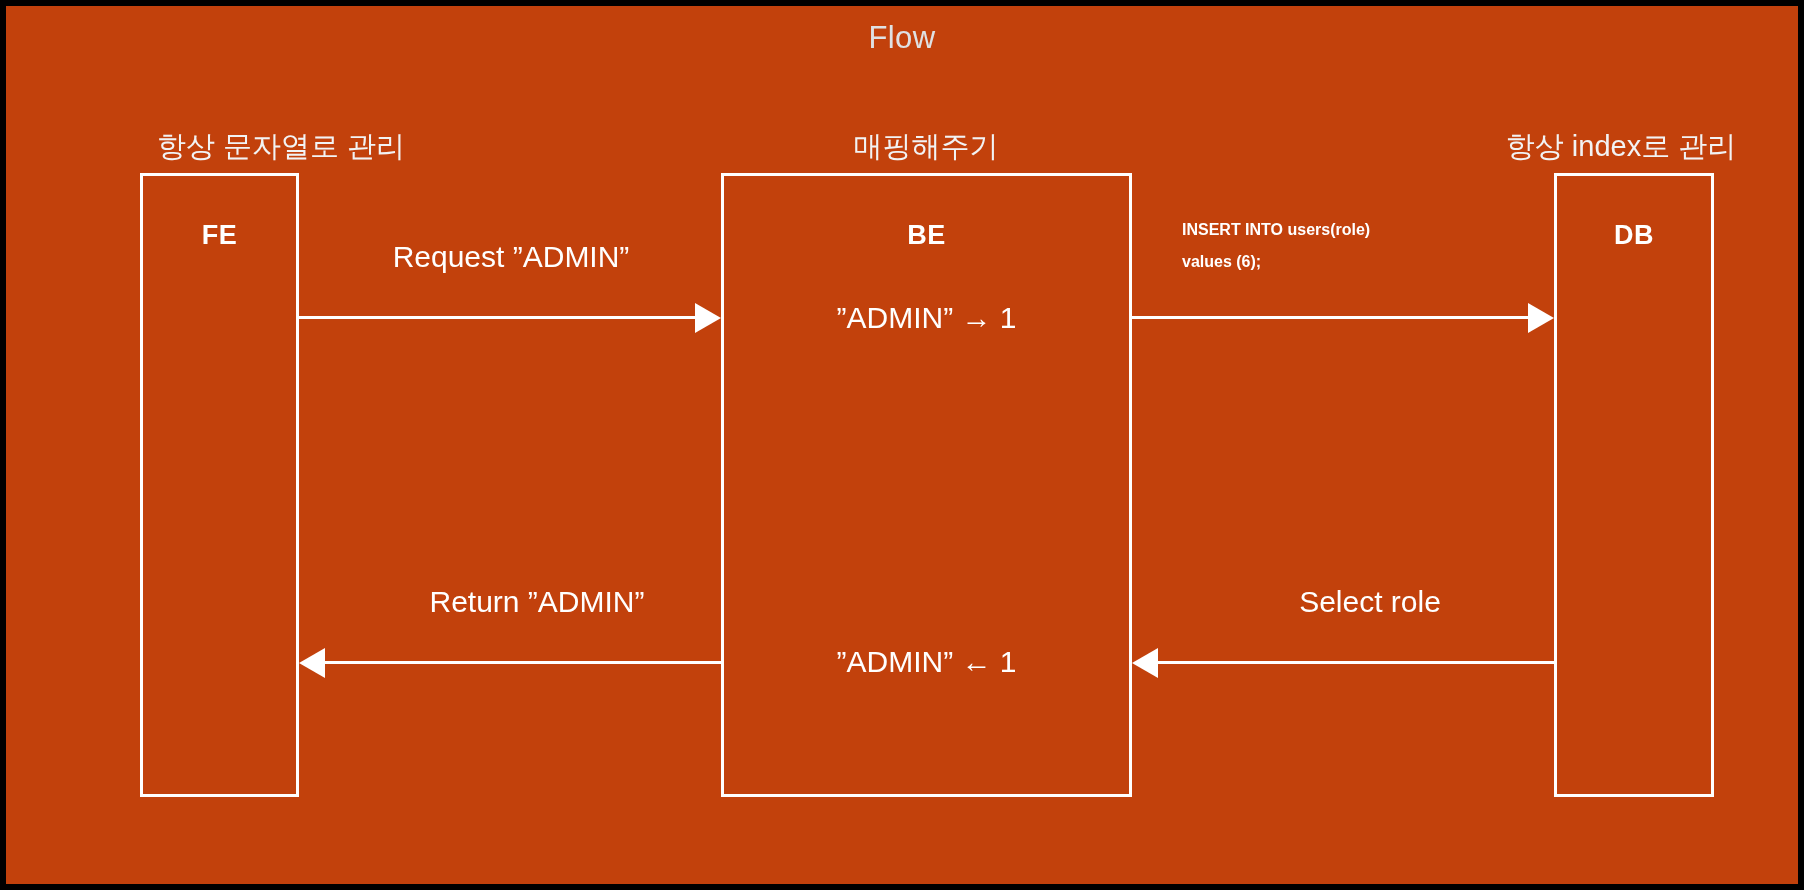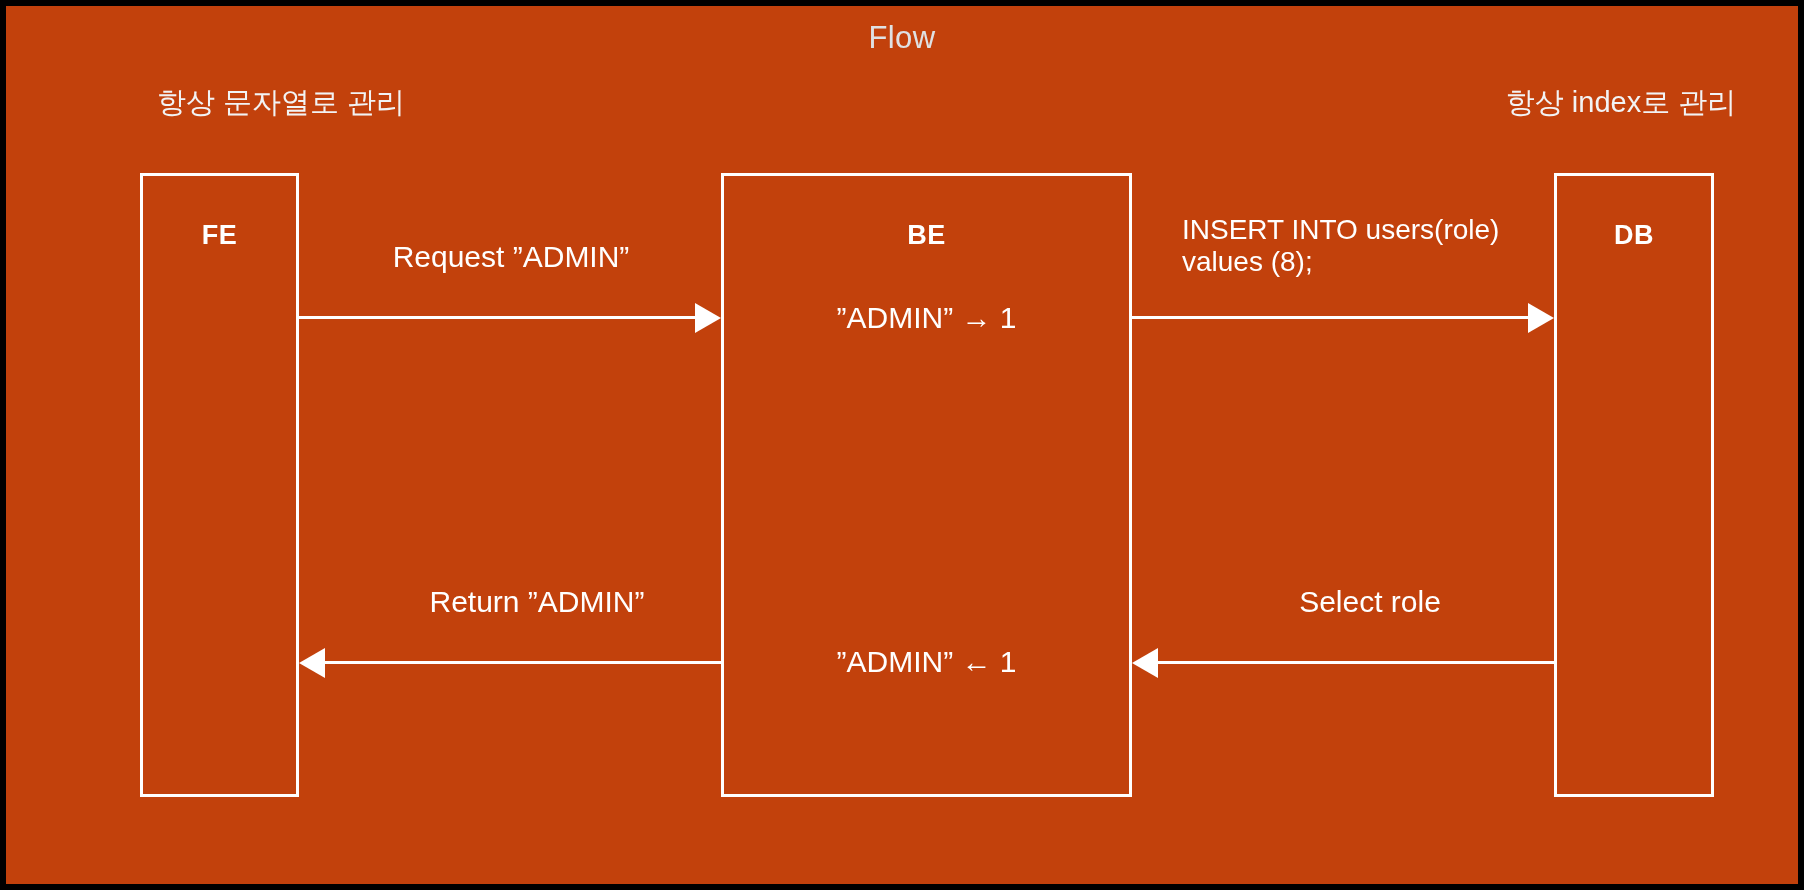--- a/index.html
+++ b/index.html
@@ -40,20 +40,21 @@
   }
 
   
   .col-caption {
     color: #f2f3f4;
     font-size: 29px;
     font-weight: 400;
     line-height: 40px;
     text-align: center;
     white-space: nowrap;
+    margin-top: 44px;
   }
   #caption-fe  { left: 20px;   top: 76px; width: 510px; }
   #caption-be  { left: 700px;  top: 76px; width: 440px; }
   #caption-db  { left: 1430px; top: 76px; width: 370px; }
 
   
   .lifeline-box {
     box-sizing: border-box;
     border: 3px solid #ffffff;
     background: transparent;
@@ -132,35 +133,36 @@
   #label-request { left: 293px; top: 232px; width: 396px; }
   #label-return  { left: 319px; top: 577px; width: 396px; }
   #label-select  { left: 1152px; top: 577px; width: 396px; }
 
   #label-insert {
     position: absolute;
     left: 1176px;
     top: 208px;
     width: 330px;
     color: #ffffff;
-    font-size: 28px;
-    font-weight: 400;
+    font-size: 16px;
+    font-weight: 700;
     line-height: 32px;
     text-align: left;
   }
   #label-insert .sql-line { display: block; white-space: nowrap; }
 </style>
 </head>
 <body>
 
 <div id="canvas">
 
   <div class="abs" id="diagram-title">Flow</div>
 
   <div class="abs col-caption" id="caption-fe">항상 문자열로 관리</div>
+  <div class="abs col-caption" id="caption-be">매핑해주기</div>
   <div class="abs col-caption" id="caption-db">항상 index로 관리</div>
 
   <div class="abs lifeline-box" id="box-fe">
     <div class="lifeline-title">FE</div>
   </div>
 
   <div class="abs lifeline-box" id="box-be">
     <div class="lifeline-title">BE</div>
     <div class="be-note" id="be-note-map">”ADMIN” → 1</div>
     <div class="be-note" id="be-note-unmap">”ADMIN” ← 1</div>
@@ -169,21 +171,21 @@
   <div class="abs lifeline-box" id="box-db">
     <div class="lifeline-title">DB</div>
   </div>
 
   <div class="arrow-label" id="label-request">Request ”ADMIN”</div>
   <div class="arrow-line" id="arrow-req-line"></div>
   <div class="arrow-head right" id="arrow-req-head"></div>
 
   <div id="label-insert">
     <span class="sql-line">INSERT INTO users(role)</span>
-    <span class="sql-line">values (8);</span>
+    <span class="sql-line">values (6);</span>
   </div>
   <div class="arrow-line" id="arrow-insert-line"></div>
   <div class="arrow-head right" id="arrow-insert-head"></div>
 
   <div class="arrow-label" id="label-select">Select role</div>
   <div class="arrow-line" id="arrow-select-line"></div>
   <div class="arrow-head left" id="arrow-select-head"></div>
 
   <div class="arrow-label" id="label-return">Return ”ADMIN”</div>
   <div class="arrow-line" id="arrow-return-line"></div>

